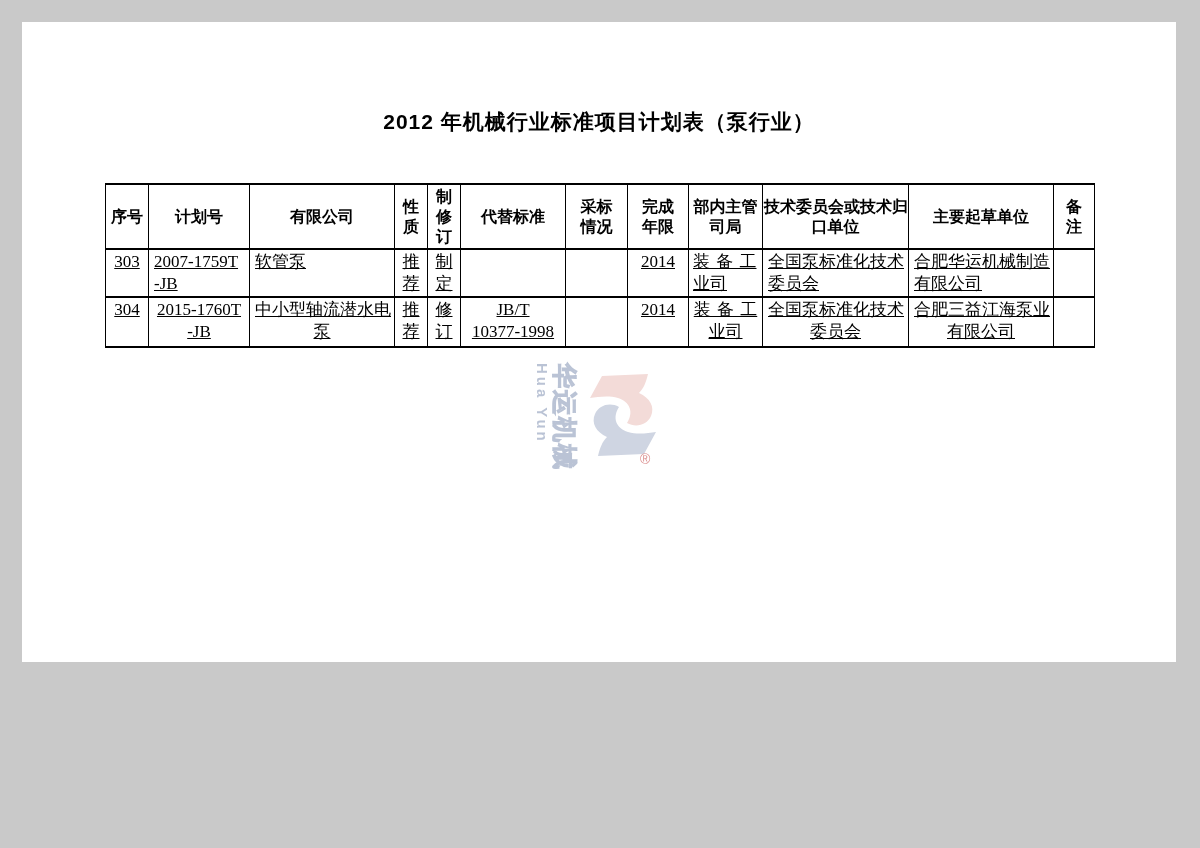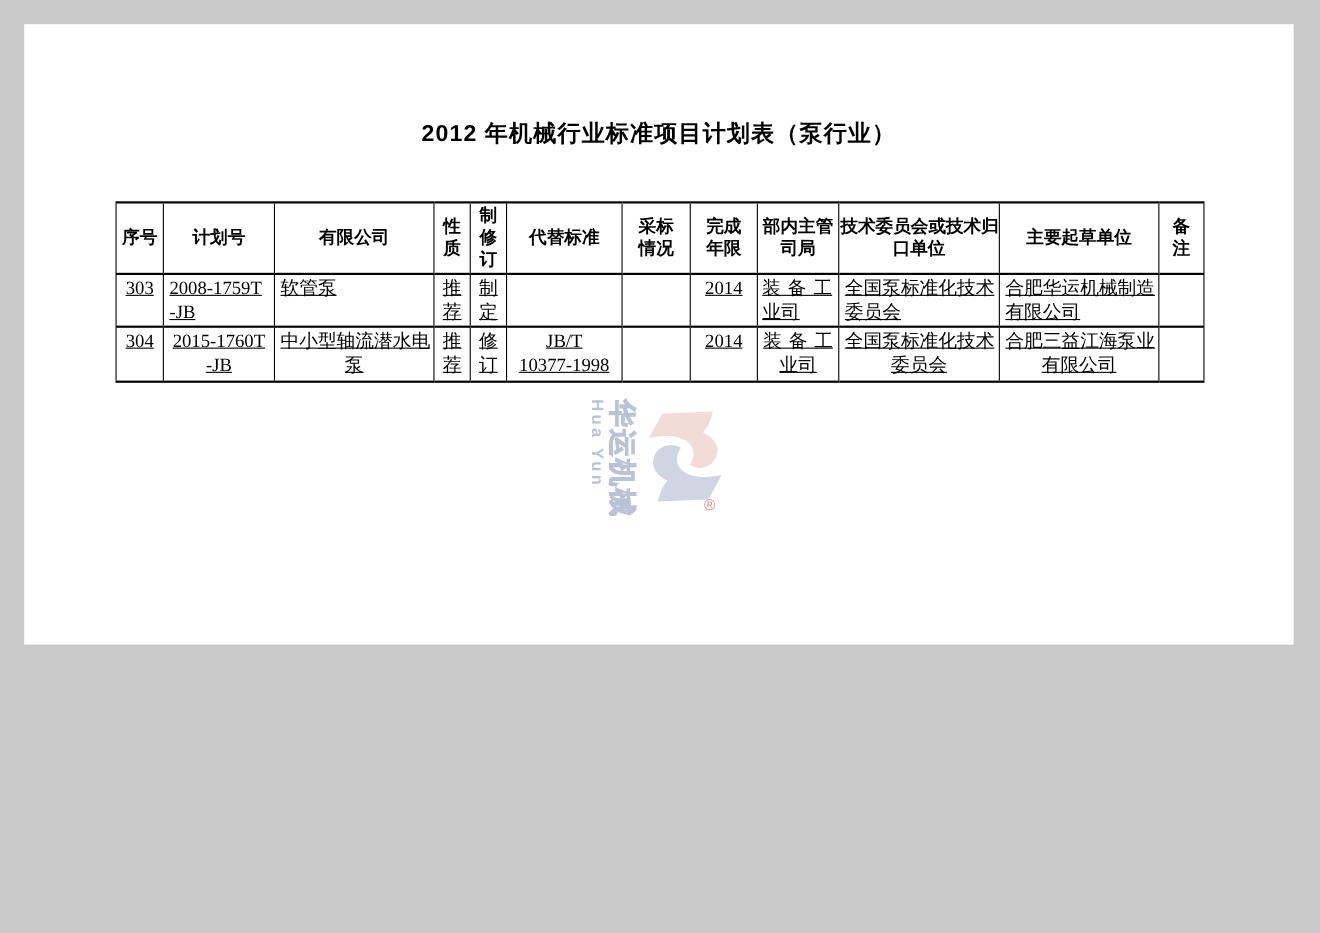--- a/index.html
+++ b/index.html
@@ -1,19 +1,19 @@
 <!DOCTYPE html>
 <html><head>
 <meta charset="utf-8">
 <style>
   html,body{margin:0;padding:0;}
   body{width:1200px;height:848px;overflow:hidden;background:#c9c9c9;}
   .stage{position:relative;width:1200px;height:848px;background:#c9c9c9;
          font-family:"Liberation Serif","DejaVu Serif",serif;color:#000;}
-  .page{position:absolute;left:22px;top:22px;width:1154px;height:564px;background:#ffffff;}
+  .page{position:absolute;left:22px;top:22px;width:1154px;height:640px;background:#ffffff;}
 
   .doc-title{position:absolute;left:0;top:86px;width:100%;text-align:center;
              font-family:"Liberation Sans","DejaVu Sans",sans-serif;
              font-weight:bold;font-size:21px;line-height:27px;letter-spacing:1px;}
 
   table.plan{position:absolute;left:83px;top:161px;width:989px;
              border-collapse:collapse;table-layout:fixed;}
   .plan th,.plan td{border:1px solid #000;border-top-width:2px;
                     white-space:pre-line;word-break:keep-all;overflow:visible;
                     font-size:17px;line-height:22px;}
@@ -81,21 +81,21 @@
           <th>技术委员会或技术归
 口单位</th>
           <th>主要起草单位</th>
           <th>备
 注</th>
         </tr>
       </thead>
       <tbody>
         <tr class="r1">
           <td class="c-center">303</td>
-          <td>2008-1759T
+          <td>2007-1759T
 -JB</td>
           <td>软管泵</td>
           <td class="c-center">推
 荐</td>
           <td class="c-center">制
 定</td>
           <td></td>
           <td class="c-center"></td>
           <td class="c-center">2014</td>
           <td class="c-dept">装 备 工

